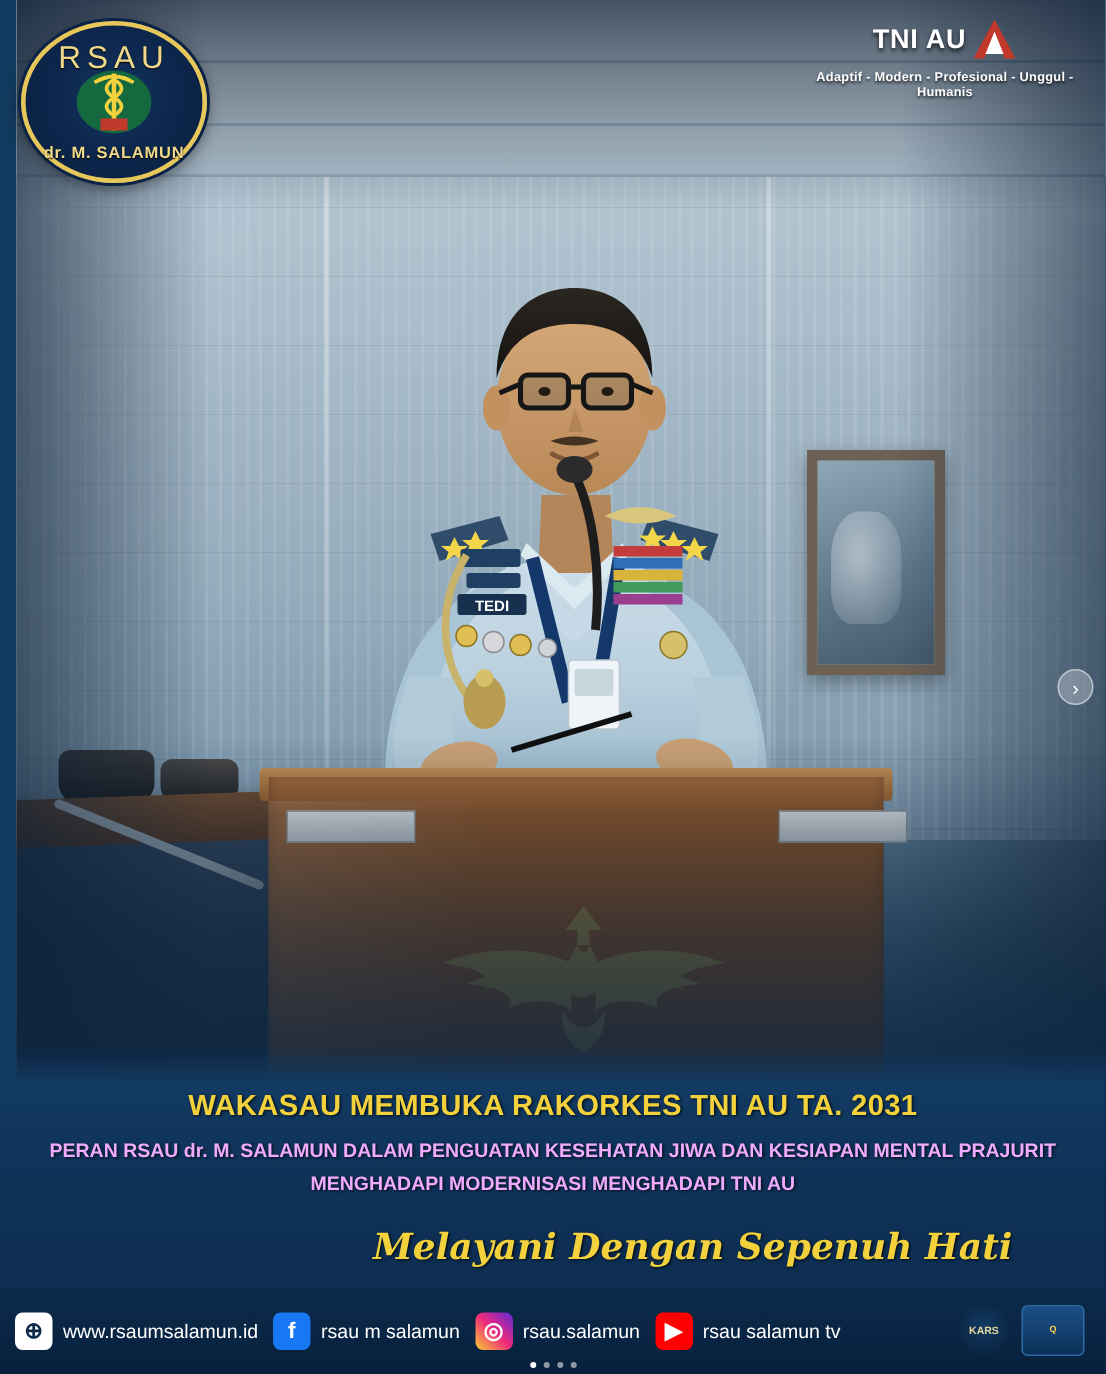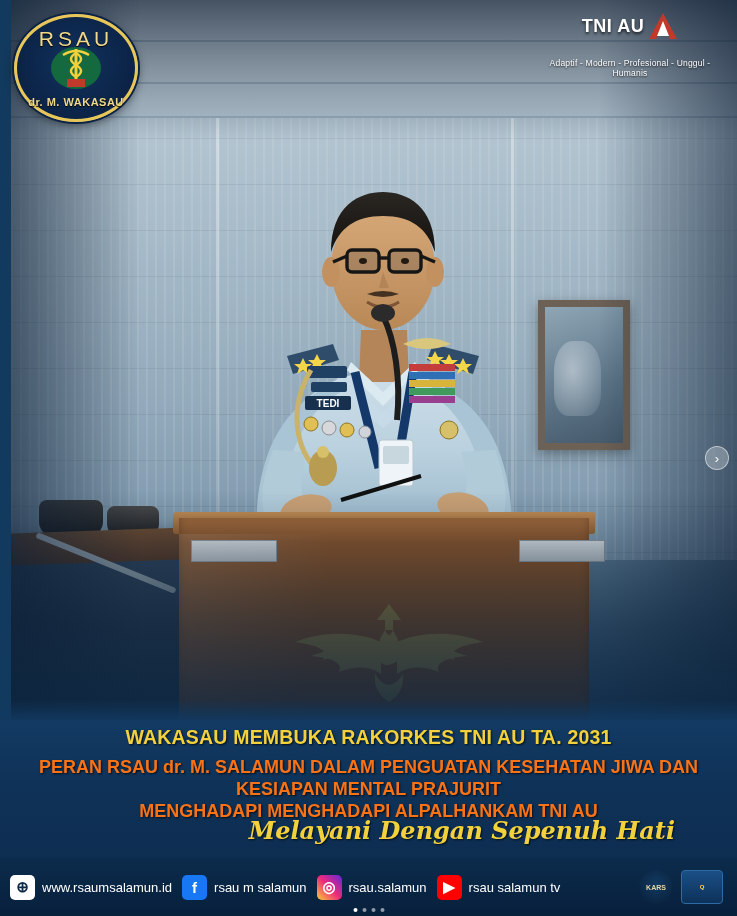--- a/index.html
+++ b/index.html
@@ -168,21 +168,21 @@
   .ampuh-row {
     display:flex; align-items:center; justify-content:center; gap:4px;
     font-weight:bold; font-size:18px; color:#ffffff;
     text-shadow: 0 2px 3px rgba(0,0,0,.7);
     letter-spacing: .5px;
   }
   .ampuh-chev {
     width: 30px; height: 28px; position: relative; display:inline-block;
   }
   .ampuh-sub {
-    margin-top: 18px; font-size: 8.5px; color:#fff; font-weight:normal;
+    margin-top: 6px; font-size: 8.5px; color:#fff; font-weight:bold;
     letter-spacing:.2px; text-shadow: 0 1px 2px rgba(0,0,0,.8);
   }
 
   
   .slider-arrow {
     position:absolute; right: 8px; top: 446px; width: 24px; height: 24px;
     border-radius: 50%;
     background: rgba(255,255,255,.28);
     border: 1px solid rgba(255,255,255,.5);
     display:flex; align-items:center; justify-content:center;
@@ -195,21 +195,21 @@
     background: linear-gradient(180deg, rgba(18,50,85,0) 0%, #123a62 14%, #0f3258 50%, #0d2d50 100%);
   }
   .headline {
     position:absolute; left:0; top:726px; width:737px; text-align:center;
     color:#f2d13c; font-weight:bold; font-size:19.5px; letter-spacing:.2px;
     text-shadow: 1px 1px 2px rgba(0,0,0,.75);
     font-stretch: condensed;
   }
   .subline {
     position:absolute; left:0; top:756px; width:737px; text-align:center;
-    color:#f97316; font-weight:bold; font-size:18px; line-height:22px;
+    color:#f0abfc; font-weight:bold; font-size:13px; line-height:22px;
     text-shadow: 1px 1px 2px rgba(0,0,0,.7);
   }
   .tagline {
     position:absolute; left:0; top:816px; width:737px; text-align:right;
     padding-right: 62px;
     color:#f2d13c; font-size:24px;
     font-family: "DejaVu Serif", serif;
     font-style: italic; font-weight:bold;
     text-shadow: 1px 1px 2px rgba(0,0,0,.75);
   }
@@ -412,21 +412,21 @@
     <div class="ring"></div>
     <div class="txt-top">RSAU</div>
     <svg class="center-emblem" viewBox="0 0 54 46">
       <ellipse cx="27" cy="23" rx="25" ry="21" fill="#14693f"></ellipse>
       <path d="M27 4 L27 42" stroke="#f2d13c" stroke-width="3"></path>
       <path d="M27 8 q-10 6 0 12 q10 6 0 12" stroke="#f2d13c" stroke-width="2.5" fill="none"></path>
       <path d="M27 8 q10 6 0 12 q-10 6 0 12" stroke="#f2d13c" stroke-width="2.5" fill="none"></path>
       <path d="M14 10 q13 -8 26 0" stroke="#f2d13c" stroke-width="2.5" fill="none"></path>
       <rect x="18" y="34" width="18" height="8" fill="#c0392b"></rect>
     </svg>
-    <div class="txt-bot">dr. M. WAKASAU</div>
+    <div class="txt-bot">dr. M. SALAMUN</div>
   </div>
 
   <div class="ampuh">
     <div class="ampuh-row">
       <span>TNI AU</span>
       <span class="ampuh-chev">
         <svg viewBox="0 0 30 28" width="30" height="28">
           <path d="M15 1 L29 27 L22 27 L15 12 L8 27 L1 27 Z" fill="#c0392b"></path>
           <path d="M15 9 L21 24 L9 24 Z" fill="#ffffff"></path>
         </svg>
@@ -436,21 +436,21 @@
   </div>
 
   <div class="slider-arrow">
     <span>›</span>
   </div>
 
   <div class="text-zone"></div>
   <div class="headline">WAKASAU MEMBUKA RAKORKES TNI AU TA. 2031</div>
   <div class="subline">
     <div>PERAN RSAU dr. M. SALAMUN DALAM PENGUATAN KESEHATAN JIWA DAN KESIAPAN MENTAL PRAJURIT</div>
-    <div>MENGHADAPI MENGHADAPI ALPALHANKAM TNI AU</div>
+    <div>MENGHADAPI MODERNISASI MENGHADAPI TNI AU</div>
   </div>
   <div class="tagline">Melayani Dengan Sepenuh Hati</div>
 
   <div class="footer">
 
     <div class="f-item">
       <span class="f-ico web">⊕</span>
       <span>www.rsaumsalamun.id</span>
     </div>
 

